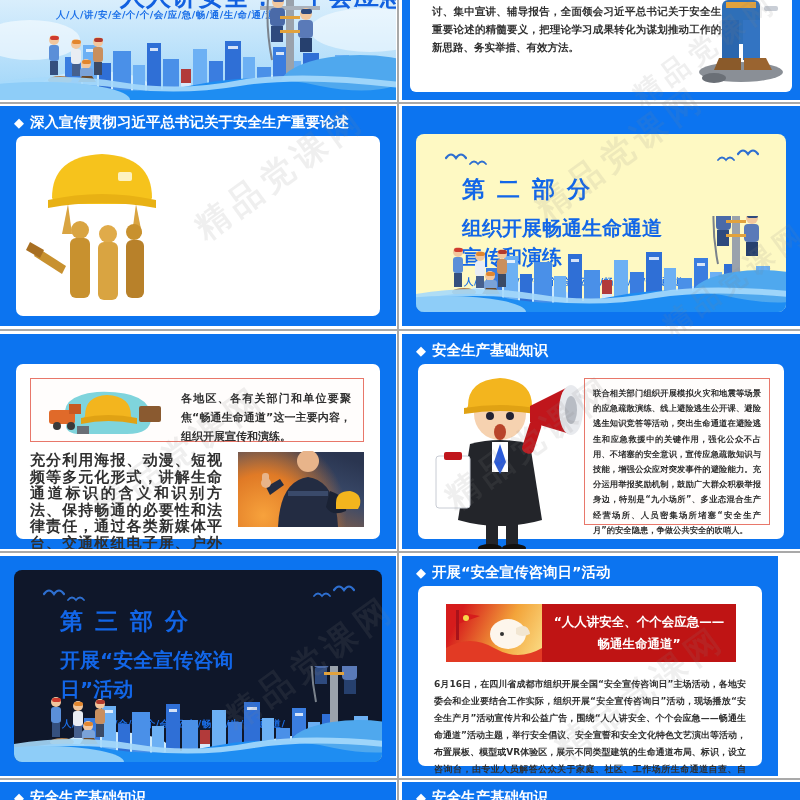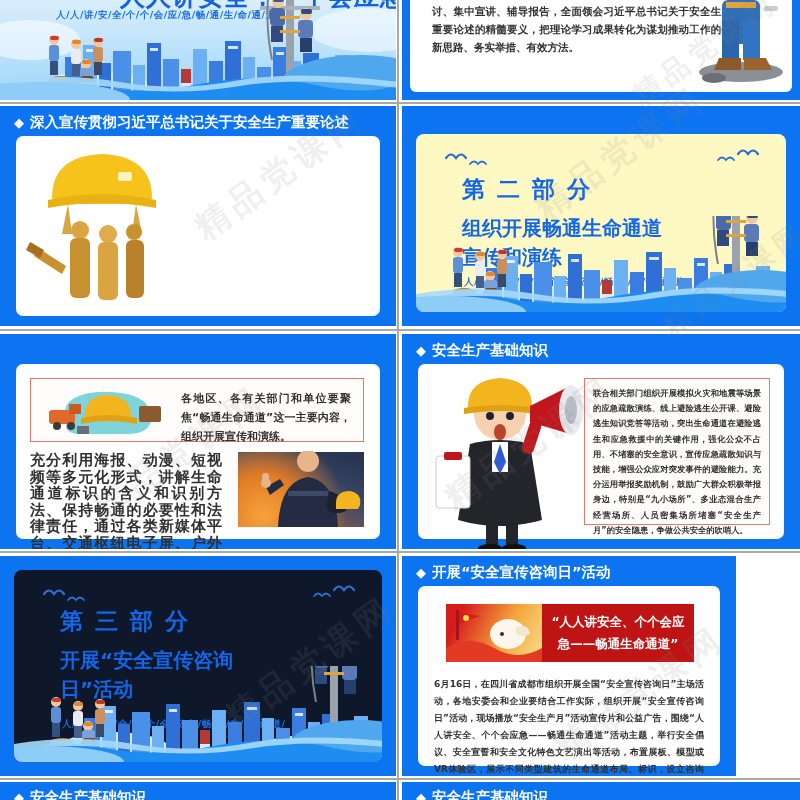--- a/index.html
+++ b/index.html
@@ -272,21 +272,21 @@
       <use href="#sym-skyline" x="60" y="30"></use>
       <use href="#sym-workers" x="30" y="26"></use>
       <use href="#sym-pole" x="280" y="-44"></use>
       <ellipse cx="345" cy="80" rx="70" ry="26" fill="#4fa8ee"></ellipse>
       <use href="#sym-wave" x="0" y="68"></use>
       <ellipse cx="30" cy="96" rx="80" ry="16" fill="#8ecdf8"></ellipse>
     </svg>
   </div>
 </div>
 
-<div class="slide" style="left:402px;top:556px;width:334px;height:220px;">
+<div class="slide" style="left:402px;top:556px;width:376px;height:220px;">
   <div class="content-header">
     <span class="dia">◆</span><span>开展“安全宣传咨询日”活动</span>
   </div>
   <div class="panel">
     <div class="banner" style="left:28px;right:26px;top:18px;height:58px;">
       <div class="banner-art">
         <svg width="96" height="58">
           <path d="M0 44 Q24 30 48 44 Q72 58 96 44 L96 58 L0 58 Z" fill="#e23a24"></path>
           <ellipse cx="62" cy="30" rx="18" ry="15" fill="#fdf6ec"></ellipse>
           <circle cx="56" cy="30" r="2" fill="#333"></circle>

